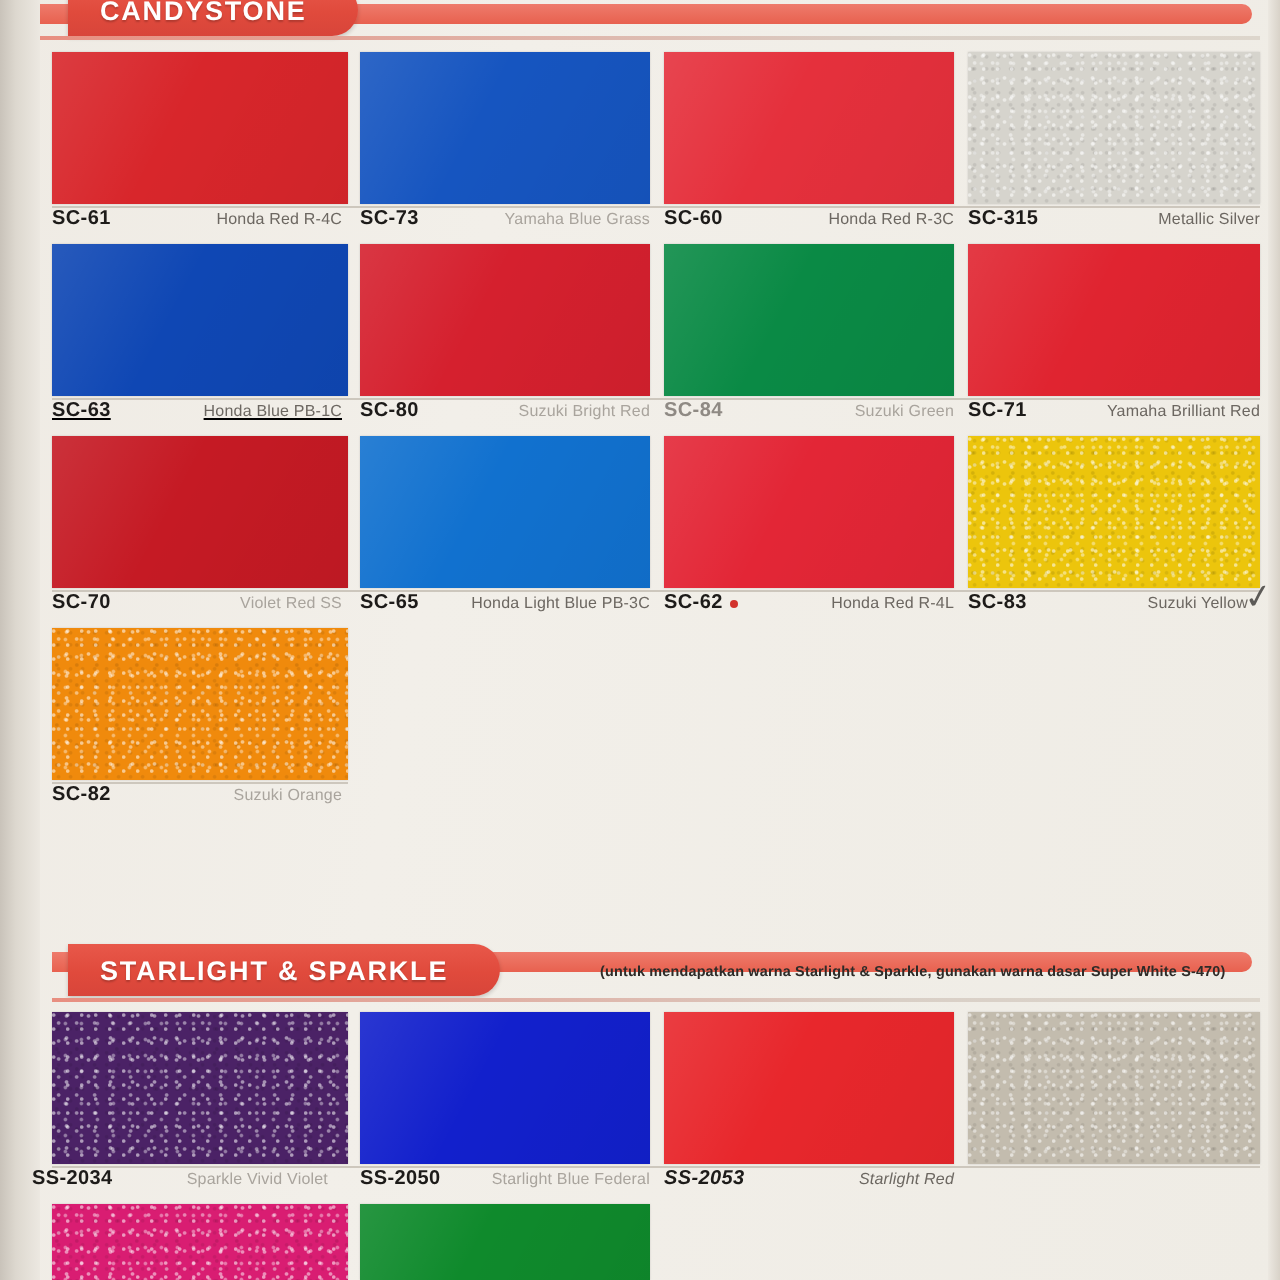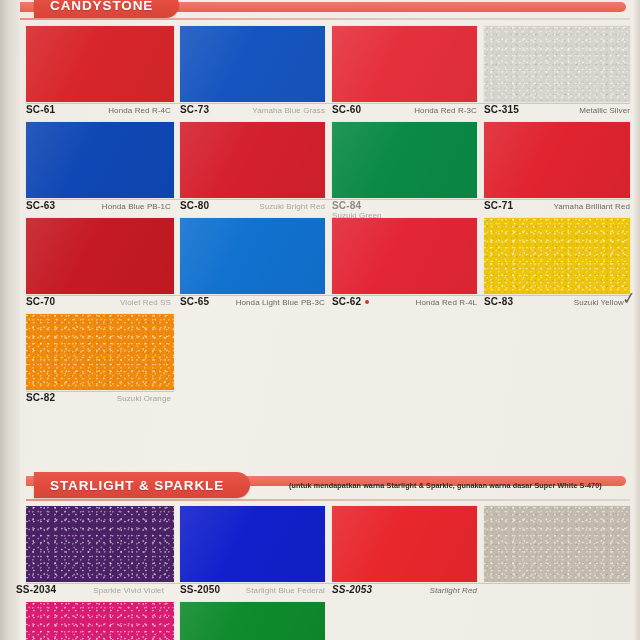--- a/index.html
+++ b/index.html
@@ -206,29 +206,29 @@
       <div class="swatch-inner"></div>
     </div>
   <div class="swatch tex-gloss" style="left:332px; top:122px; width:145px; height:76px; background:#0a8a45;">
       <div class="swatch-inner"></div>
     </div>
   <div class="swatch tex-gloss" style="left:484px; top:122px; width:146px; height:76px; background:#e02430;">
       <div class="swatch-inner"></div>
     </div>
 
   <div class="label-rule" style="left:26px; width:604px; top:199px;"></div>
-  <div class="label" style="left:26px; top:200px; width:145px;">
+  <div class="label" style="left:26px; top:200px; width:145px;text-decoration:underline;">
     <span class="label-code">SC-63</span>
     <span class="label-name">Honda Blue PB-1C</span>
   </div>
   <div class="label" style="left:180px; top:200px; width:145px;">
     <span class="label-code">SC-80</span>
     <span class="label-name dim">Suzuki Bright Red</span>
   </div>
-  <div class="label" style="left:332px; top:200px; width:145px;flex-direction:column;">
+  <div class="label" style="left:332px; top:200px; width:145px;">
     <span class="label-code faded">SC-84</span>
     <span class="label-name dim">Suzuki Green</span>
   </div>
   <div class="label" style="left:484px; top:200px; width:146px;">
     <span class="label-code">SC-71</span>
     <span class="label-name">Yamaha Brilliant Red</span>
   </div>
 
   <div class="swatch tex-gloss" style="left:26px;  top:218px; width:148px; height:76px; background:#c51a24;">
       <div class="swatch-inner"></div>
@@ -273,21 +273,21 @@
     <span class="label-code">SC-82</span>
     <span class="label-name dim">Suzuki Orange</span>
   </div>
 
   <div class="banner-bar" style="left:26px; right:14px; top:476px;"></div>
   <div class="banner" style="left:34px; top:472px;">
     <div class="banner-tab">
       <span class="banner-title">STARLIGHT &amp; SPARKLE</span>
     </div>
   </div>
-  <div class="banner-note" style="left:289px; top:481px;text-align:center;">(untuk mendapatkan warna Starlight &amp; Sparkle, gunakan warna dasar Super White S-470)</div>
+  <div class="banner-note" style="left:300px; top:481px;text-align:center;">(untuk mendapatkan warna Starlight &amp; Sparkle, gunakan warna dasar Super White S-470)</div>
   <div class="banner-underline" style="left:26px; right:10px; top:499px;"></div>
 
   <div class="swatch tex-sparkle" style="left:26px;  top:506px; width:148px; height:76px; background:#4b2266;">
       <div class="swatch-inner"></div>
     </div>
   <div class="swatch tex-gloss" style="left:180px; top:506px; width:145px; height:76px; background:#1220cc;">
       <div class="swatch-inner"></div>
     </div>
   <div class="swatch tex-gloss" style="left:332px; top:506px; width:145px; height:76px; background:#e8272c;">
       <div class="swatch-inner"></div>

